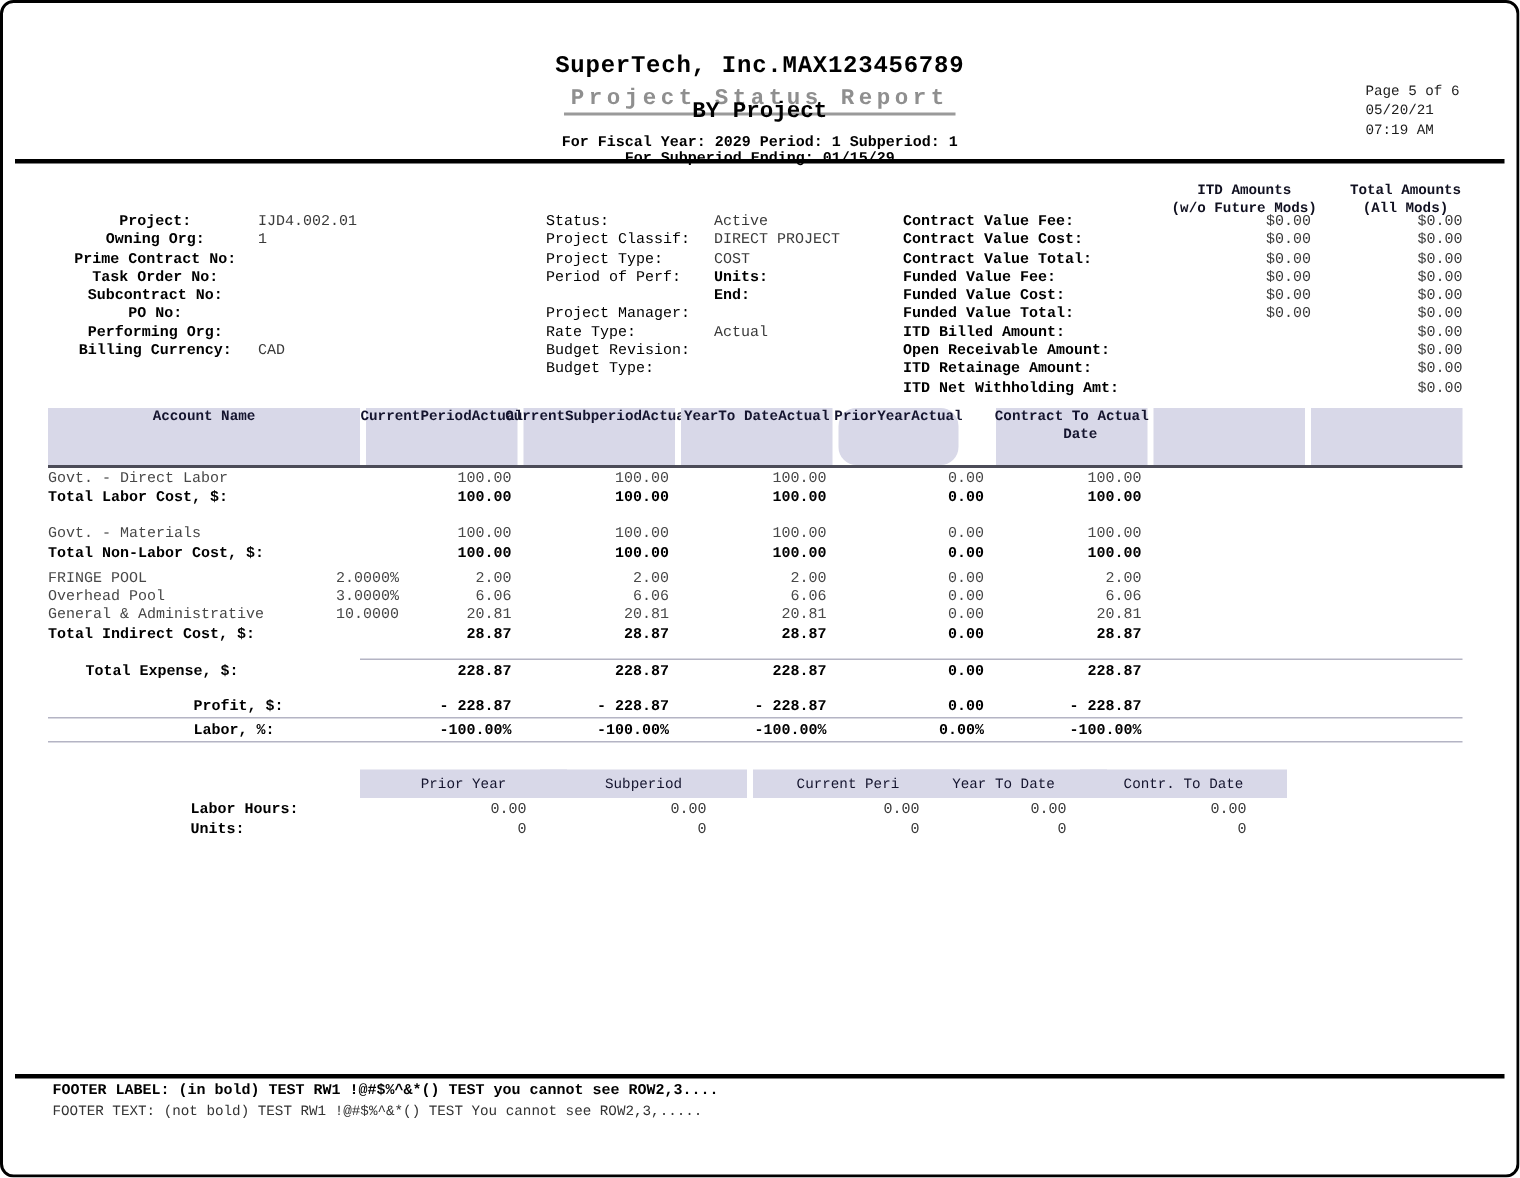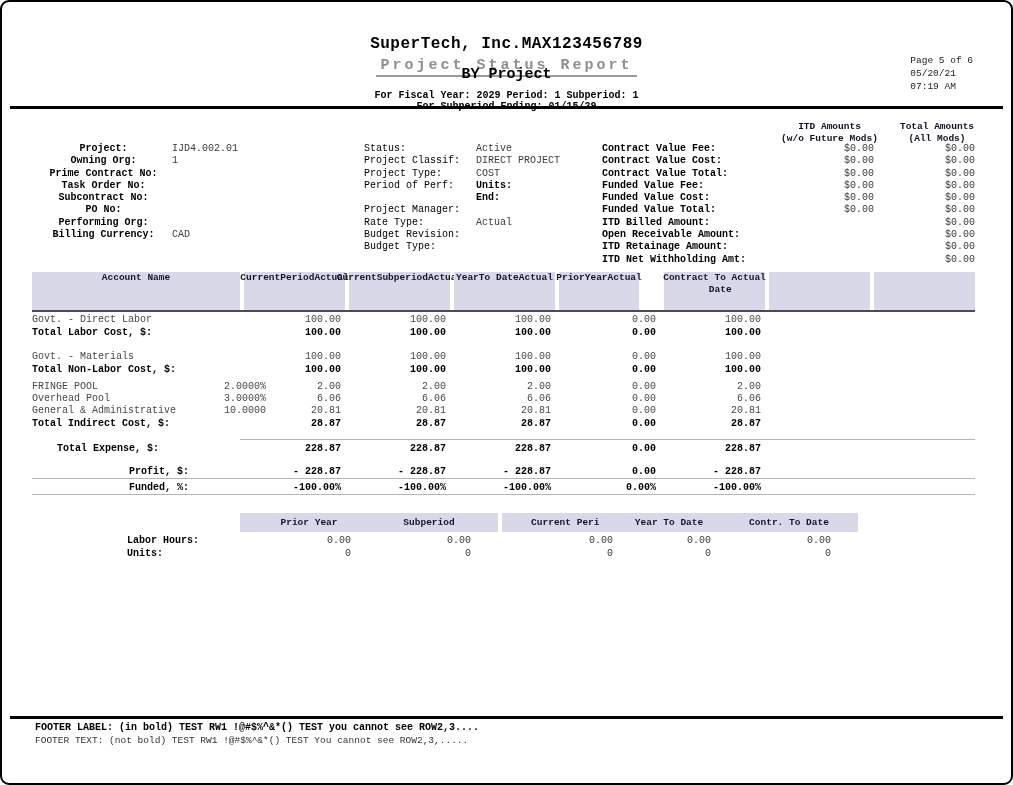--- a/index.html
+++ b/index.html
@@ -42,21 +42,21 @@
   .tv0{left:212px;width:97px;text-align:right;}
   .tv1{left:317px;width:97px;text-align:right;}
   .tv2{left:422px;width:97px;text-align:right;}
   .tv3{left:527px;width:97px;text-align:right;}
   .tv4{left:632px;width:97px;text-align:right;}
   .reg{color:#474747;}
   .ind1 .tname{padding-left:25px;box-sizing:border-box;}
   .ind2 .tname{padding-left:97px;box-sizing:border-box;}
   .thin{height:1px;background:#b4b4c4;}
   
-  .h-cell{position:absolute;top:511px;width:138px;height:19px;background:#d8d8e8;display:flex;align-items:center;justify-content:center;font-size:9.5px;font-weight:bold;color:#14142e;}
+  .h-cell{position:absolute;top:511px;width:138px;height:19px;background:#d8d8e8;display:flex;align-items:center;justify-content:center;font-size:9.5px;font-weight:normal;color:#14142e;}
   .hrow{left:0;width:1013px;height:12.4px;font-size:10px;line-height:12.4px;}
   .hrow span{position:absolute;top:0;}
   .h-lbl{left:125px;font-weight:bold;}
   .hv{width:111px;text-align:right;color:#3a3a3a;}
   .hv0{left:238px;} .hv1{left:358px;} .hv2{left:500px;} .hv3{left:598px;} .hv4{left:718px;}
   
   .foot1{left:33px;top:720px;font-size:10px;font-weight:bold;white-space:nowrap;}
   .foot2{left:33px;top:733px;font-size:9.5px;color:#333;white-space:nowrap;}
 </style>
 </head>
@@ -234,21 +234,21 @@
     <div class="thcell" style="left:317px;width:101px;">
       <div>Current</div>
       <div>Subperiod</div>
       <div>Actual</div>
     </div>
     <div class="thcell" style="left:422px;width:101px;">
       <div>Year</div>
       <div>To Date</div>
       <div>Actual</div>
     </div>
-    <div class="thcell" style="left:527px;width:80px;">
+    <div class="thcell" style="left:527px;width:80px;border-radius:12px;">
       <div>Prior</div>
       <div>Year</div>
       <div>Actual</div>
     </div>
     <div class="thcell" style="left:632px;width:101px;">
       <div>Contract</div>
       <div>To Date</div>
       <div>Actual</div>
     </div>
     <div class="thcell" style="left:737px;width:101px;"></div>
@@ -341,21 +341,21 @@
   <div class="abs trow b ind2" style="top:464px;">
     <span class="tname">Profit, $:</span>
       <span class="tv0">- 228.87</span>
       <span class="tv1">- 228.87</span>
       <span class="tv2">- 228.87</span>
       <span class="tv3">0.00</span>
       <span class="tv4">- 228.87</span>
   </div>
   <div class="abs thin" style="left:30px;top:475.5px;width:943px;"></div>
   <div class="abs trow b ind2" style="top:479.5px;">
-    <span class="tname">Funded, %:</span>
+    <span class="tname">Labor, %:</span>
       <span class="tv0">-100.00%</span>
       <span class="tv1">-100.00%</span>
       <span class="tv2">-100.00%</span>
       <span class="tv3">0.00%</span>
       <span class="tv4">-100.00%</span>
   </div>
   <div class="abs thin" style="left:30px;top:492px;width:943px;"></div>
 
   <div class="h-cell hv0">Prior Year</div>
   <div class="h-cell hv1">Subperiod</div>

